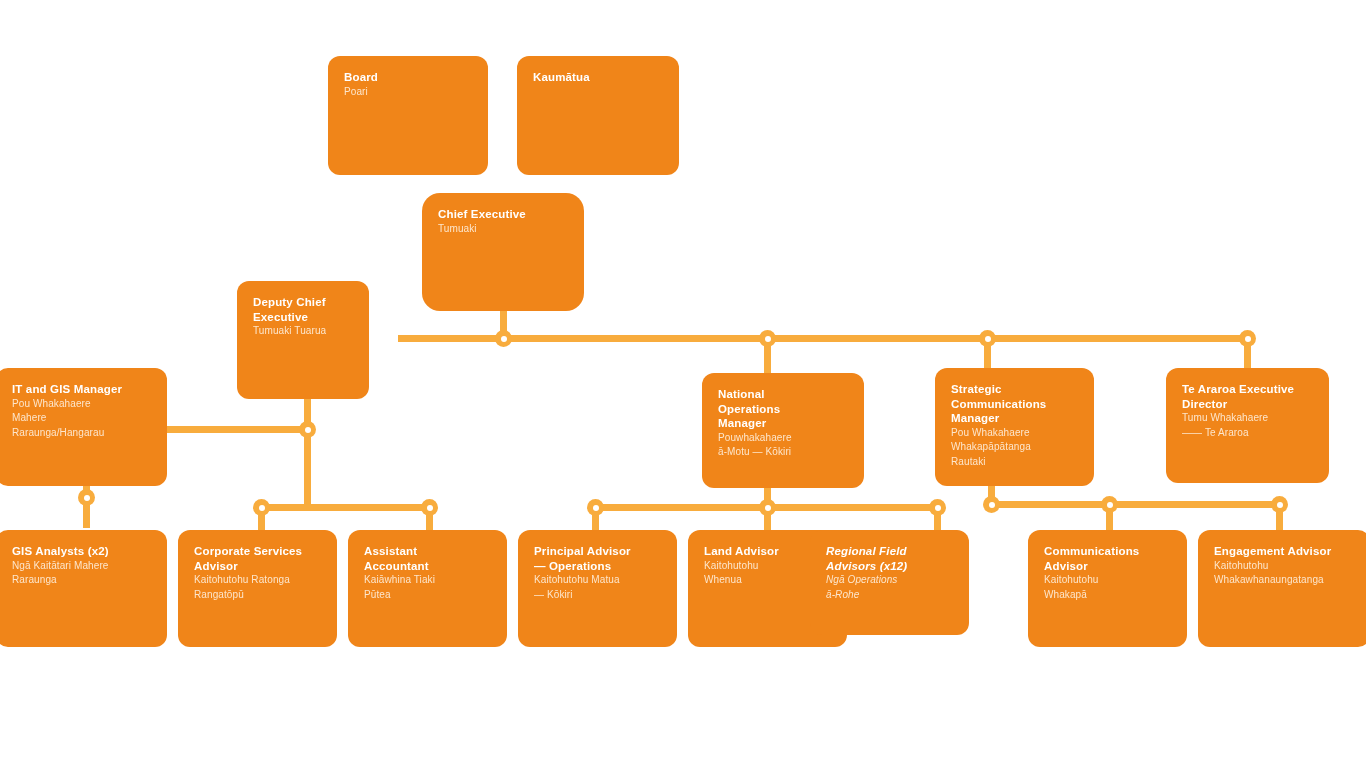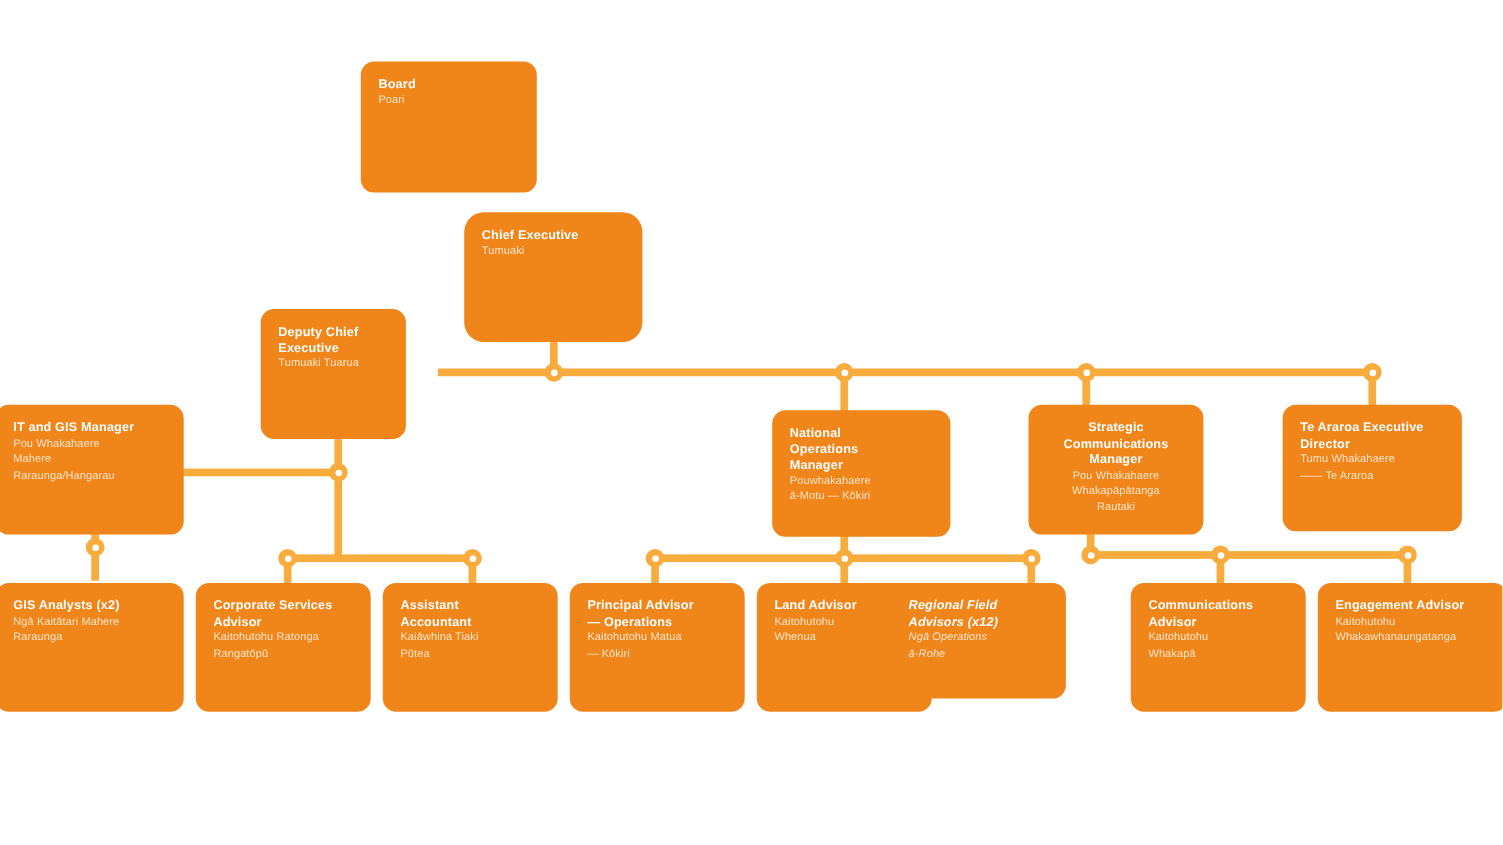--- a/index.html
+++ b/index.html
@@ -123,20 +123,24 @@
   <div class="conn-node" style="left:1101px; top:448px;"></div>
   <div class="conn-node" style="left:1271px; top:448px;"></div>
   <div class="conn-v" style="left:1106px; top:453px; height:29px;"></div>
   <div class="conn-v" style="left:1276px; top:453px; height:29px;"></div>
 
   <div class="orgbox" style="left:328px; top:8px; width:160px; height:119px;">
     <div class="title">Board</div>
     <div class="subtitle">Poari</div>
   </div>
 
+  <div class="orgbox" style="left:517px; top:8px; width:162px; height:119px;">
+    <div class="title">Kaumātua</div>
+    <div class="subtitle"></div>
+  </div>
 
   <div class="orgbox" style="left:422px; top:145px; width:162px; height:118px;border-radius:18px;">
     <div class="title">Chief Executive</div>
     <div class="subtitle">Tumuaki</div>
   </div>
 
   <div class="orgbox" style="left:237px; top:233px; width:132px; height:118px;">
     <div class="title">Deputy Chief
 Executive</div>
     <div class="subtitle">Tumuaki Tuarua</div>
@@ -150,21 +154,21 @@
   </div>
 
   <div class="orgbox" style="left:702px; top:325px; width:162px; height:115px;">
     <div class="title">National
 Operations
 Manager</div>
     <div class="subtitle">Pouwhakahaere
 ā-Motu — Kōkiri</div>
   </div>
 
-  <div class="orgbox" style="left:935px; top:320px; width:159px; height:118px;text-align:center;">
+  <div class="orgbox" style="left:935px; top:320px; width:159px; height:118px;">
     <div class="title">Strategic
 Communications
 Manager</div>
     <div class="subtitle">Pou Whakahaere
 Whakapāpātanga
 Rautaki</div>
   </div>
 
   <div class="orgbox" style="left:1166px; top:320px; width:163px; height:115px;">
     <div class="title">Te Araroa Executive

